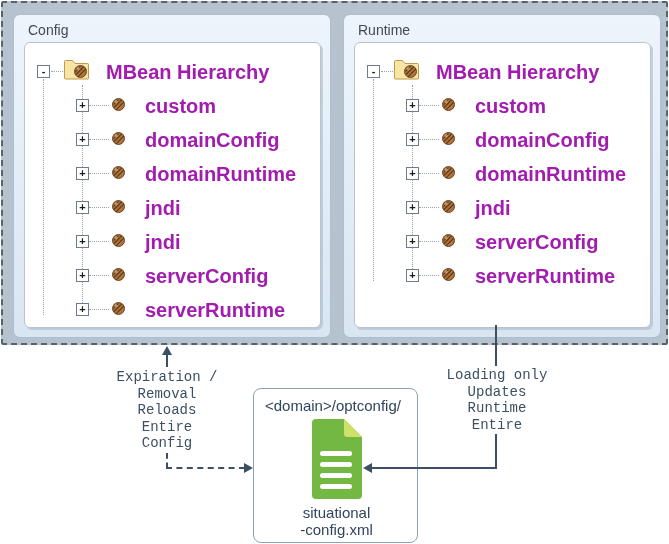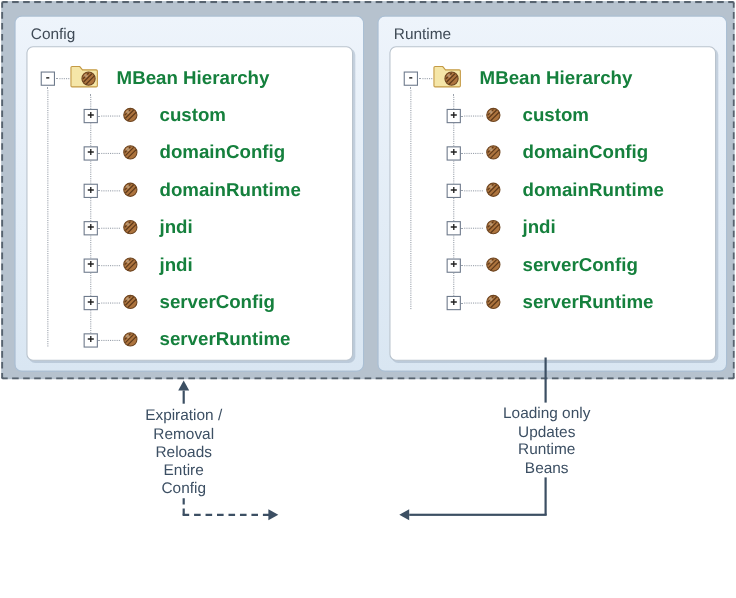--- a/index.html
+++ b/index.html
@@ -20,26 +20,26 @@
   .treebox{position:absolute;left:10px;top:27px;width:297px;height:286px;
            background:#ffffff;border:1px solid #b9c3cd;border-radius:6px;
            box-shadow:2px 2px 0 rgba(150,168,188,.45);box-sizing:border-box;overflow:hidden;}
 
   
   .vline{position:absolute;width:0;border-left:1px dotted #9aa1ab;}
   .hstub{position:absolute;height:0;border-top:1px dotted #9aa1ab;}
   .expander{position:absolute;width:13px;height:13px;background:#fff;border:1px solid #6f7b8c;
             box-sizing:border-box;font-size:11px;line-height:10px;text-align:center;color:#1c1c1c;
             font-weight:700;cursor:pointer;}
-  .tree-label{position:absolute;font-size:17px;font-weight:700;color:#15803d;white-space:nowrap;cursor:default;}
+  .tree-label{position:absolute;font-size:20px;font-weight:700;color:#a21caf;white-space:nowrap;cursor:default;}
   .ticon{position:absolute;}
 
   
   .note{position:absolute;width:130px;text-align:center;font-size:14px;line-height:16.5px;
-        color:#3c4f63;white-space:pre-line;}
+        color:#3c4f63;white-space:pre-line;font-family:Liberation Mono, monospace;}
   .dashv{position:absolute;width:0;border-left:2px dashed #3c4f63;}
   .dashh{position:absolute;height:0;border-top:2px dashed #3c4f63;}
   .solidv{position:absolute;width:0;border-left:2px solid #3c4f63;}
   .solidh{position:absolute;height:0;border-top:2px solid #3c4f63;}
   .arr{position:absolute;width:0;height:0;}
   .arr.up{border-left:5px solid transparent;border-right:5px solid transparent;border-bottom:9px solid #3c4f63;}
   .arr.rt{border-top:5px solid transparent;border-bottom:5px solid transparent;border-left:9px solid #3c4f63;}
   .arr.lf{border-top:5px solid transparent;border-bottom:5px solid transparent;border-right:9px solid #3c4f63;}
   .lines{position:absolute;left:0;top:0;width:669px;height:544px;pointer-events:none;z-index:5;}
 
@@ -195,30 +195,45 @@
               <circle cx="7.5" cy="7.5" r="6" fill="#ad743e" stroke="#6e4520" stroke-width="1"></circle>
               <path d="M3 10.5 L10.5 3 M5 12.8 L12.8 5 M2.4 7.6 L7.6 2.4" stroke="#5f3a1a" stroke-width="1.1" fill="none"></path>
               <circle cx="5.2" cy="4.8" r="1.6" fill="#e3c9a6" opacity="0.55"></circle>
             </svg></div>
           <div class="tree-label" style="left:120px;top:222px;">serverRuntime</div>
         </div>
     </section>
 
   </div>
 
+  <div class="filebox">
+    <div class="path">&lt;domain&gt;/optconfig/</div>
+    <div class="doc">
+      <svg width="58" height="84" viewBox="0 0 58 84">
+        <path d="M9 2 h28 L55 20 V78 a4 4 0 0 1 -4 4 H9 a4 4 0 0 1 -4 -4 V6 a4 4 0 0 1 4 -4 z" fill="#73b843"></path>
+        <path d="M37 2 L55 20 H40 a3 3 0 0 1 -3 -3 z" fill="#cfe169"></path>
+        <rect x="13" y="34" width="32" height="5" rx="2.5" fill="#ffffff"></rect>
+        <rect x="13" y="45" width="32" height="5" rx="2.5" fill="#ffffff"></rect>
+        <rect x="13" y="56" width="32" height="5" rx="2.5" fill="#ffffff"></rect>
+        <rect x="13" y="67" width="32" height="5" rx="2.5" fill="#ffffff"></rect>
+      </svg>
+    </div>
+    <div class="fname">situational
+-config.xml</div>
+  </div>
 
   <div class="note" style="left:102px;top:369px;">Expiration /
 Removal
 Reloads
 Entire
 Config</div>
   <div class="note" style="left:432px;top:367px;">Loading only
 Updates
 Runtime
-Beans</div>
+Entire</div>
 
   <div class="lines">
 
     <div class="arr up" style="left:162px;top:346px;"></div>
     <div class="dashv" style="left:166px;top:355px;height:12px;"></div>
 
     <div class="dashv" style="left:166px;top:453px;height:15px;"></div>
     <div class="dashh" style="left:166px;top:467px;width:79px;"></div>
     <div class="arr rt" style="left:244px;top:463px;"></div>
 

